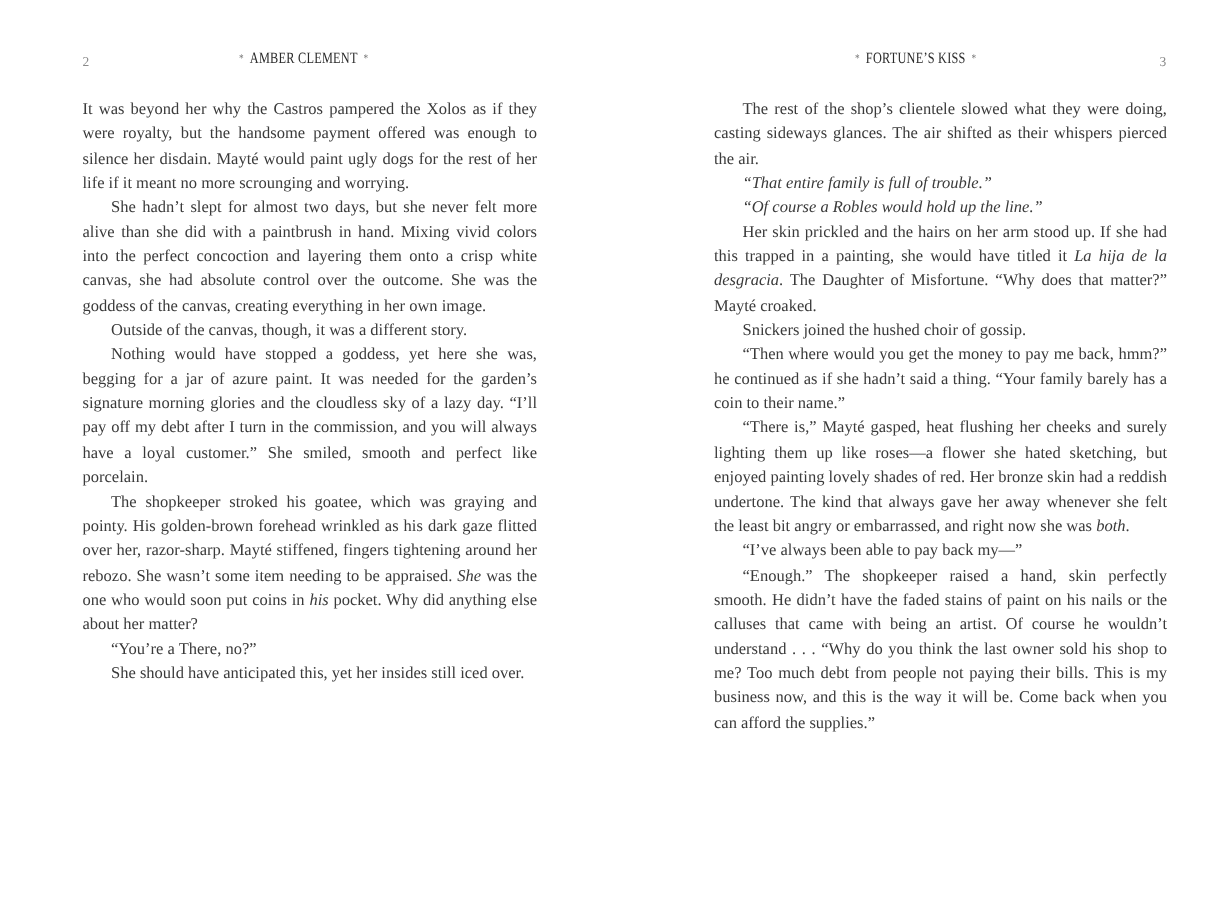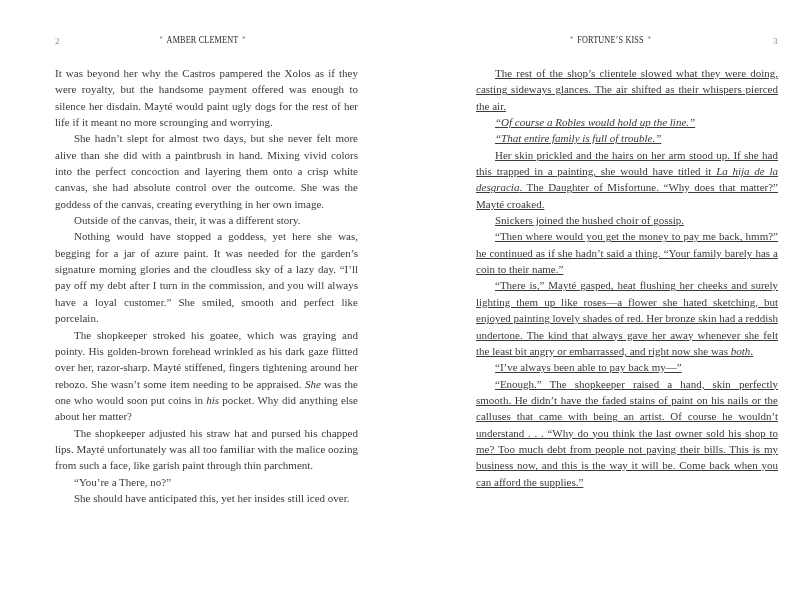--- a/index.html
+++ b/index.html
@@ -24,54 +24,53 @@
   }
   .left .running-head { left:0; width:405px; text-align:center; }
   .right .running-head { left:-20px; width:405px; text-align:center; }
   .running-head .star { color:#777; font-size:8px; margin:0 5px; position:relative; top:-1px;}
   .text {
     position:absolute; top:65px; font-family:"Liberation Serif", serif;
     font-size:11px; line-height:16.35px; color:#3a3a3a;
     text-align:justify; hyphens:manual;
   }
   .left .text { left:55px; width:303px; }
-  .right .text { left:48px; width:302px;text-decoration:underline; }
+  .right .text { left:48px; width:302px; }
   .text p { margin:0; text-indent:19px; }
   .text p.noindent { text-indent:0; }
   em { font-style:italic; }
 </style>
 </head>
 <body>
 
 <div class="page left">
   <div class="folio">2</div>
   <div class="running-head">
     <span class="star">*</span><span>AMBER CLEMENT</span><span class="star">*</span>
   </div>
   <div class="text" id="left-text">
       <p class="noindent"><span>It was beyond her why the Castros pampered the Xolos as if they were royalty, but the handsome payment offered was enough to silence her disdain. Mayté would paint ugly dogs for the rest of her life if it meant no more scrounging and worrying.</span></p>
       <p><span>She hadn’t slept for almost two days, but she never felt more alive than she did with a paintbrush in hand. Mixing vivid colors into the perfect concoction and layering them onto a crisp white canvas, she had absolute control over the outcome. She was the goddess of the canvas, creating everything in her own image.</span></p>
-      <p><span>Outside of the canvas, their, it was a different story.</span></p>
+      <p><span>Outside of the canvas, though, it was a different story.</span></p>
       <p><span>Nothing would have stopped a goddess, yet here she was, begging for a jar of azure paint. It was needed for the garden’s signature morning glories and the cloudless sky of a lazy day. “I’ll pay off my debt after I turn in the commission, and you will always have a loyal customer.” She smiled, smooth and perfect like porcelain.</span></p>
       <p><span>The shopkeeper stroked his goatee, which was graying and pointy. His golden-brown forehead wrinkled as his dark gaze flitted over her, razor-sharp. Mayté stiffened, fingers tighten­ing around her rebozo. She wasn’t some item needing to be appraised. </span><em>She</em><span> was the one who would soon put coins in </span><em>his</em><span> pocket. Why did anything else about her matter?</span></p>
-      <p><span>The shopkeeper adjusted his straw hat and pursed his chapped lips. Mayté unfortunately was all too familiar with the malice oozing from such a face, like garish paint through thin parchment.</span></p>
       <p><span>“You’re a There, no?”</span></p>
       <p><span>She should have anticipated this, yet her insides still iced over.</span></p>
     </div>
 </div>
 
 <div class="page right">
   <div class="running-head">
     <span class="star">*</span><span>FORTUNE’S KISS</span><span class="star">*</span>
   </div>
   <div class="folio">3</div>
   <div class="text" id="right-text">
       <p><span>The rest of the shop’s clientele slowed what they were doing, casting sideways glances. The air shifted as their whispers pierced the air.</span></p>
+      <p><em>“That entire family is full of trouble.”</em></p>
       <p><em>“Of course a Robles would hold up the line.”</em></p>
-      <p><em>“That entire family is full of trouble.”</em></p>
       <p><span>Her skin prickled and the hairs on her arm stood up. If she had this trapped in a painting, she would have titled it </span><em>La hija de la desgracia</em><span>. The Daughter of Misfortune. “Why does that matter?” Mayté croaked.</span></p>
       <p><span>Snickers joined the hushed choir of gossip.</span></p>
       <p><span>“Then where would you get the money to pay me back, hmm?” he continued as if she hadn’t said a thing. “Your family barely has a coin to their name.”</span></p>
       <p><span>“There is,” Mayté gasped, heat flushing her cheeks and surely lighting them up like roses—a flower she hated sketch­ing, but enjoyed painting lovely shades of red. Her bronze skin had a reddish undertone. The kind that always gave her away whenever she felt the least bit angry or embarrassed, and right now she was </span><em>both</em><span>.</span></p>
       <p><span>“I’ve always been able to pay back my—”</span></p>
       <p><span>“Enough.” The shopkeeper raised a hand, skin perfectly smooth. He didn’t have the faded stains of paint on his nails or the calluses that came with being an artist. Of course he wouldn’t understand . . . “Why do you think the last owner sold his shop to me? Too much debt from people not paying their bills. This is my business now, and this is the way it will be. Come back when you can afford the supplies.”</span></p>
     </div>
 </div>
 
 </body></html>

